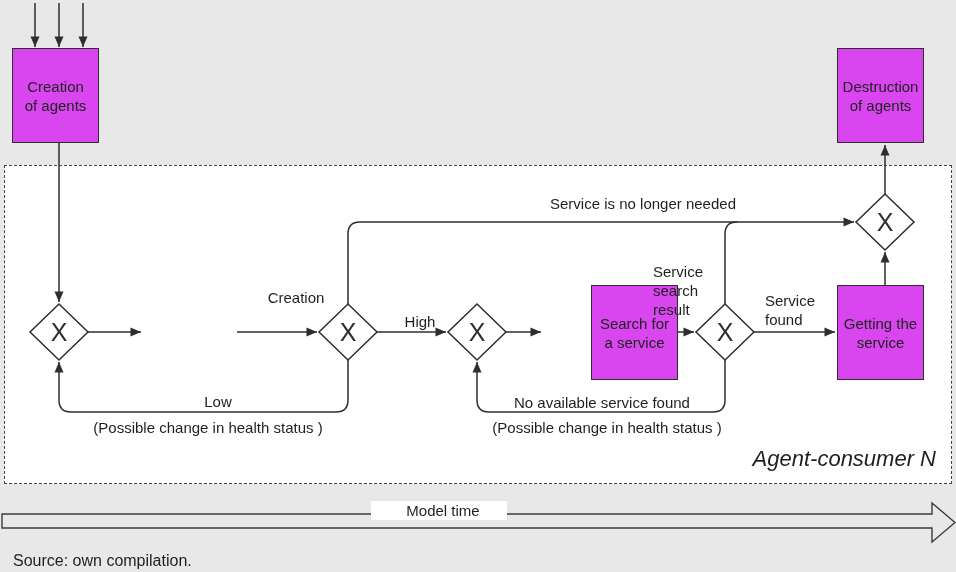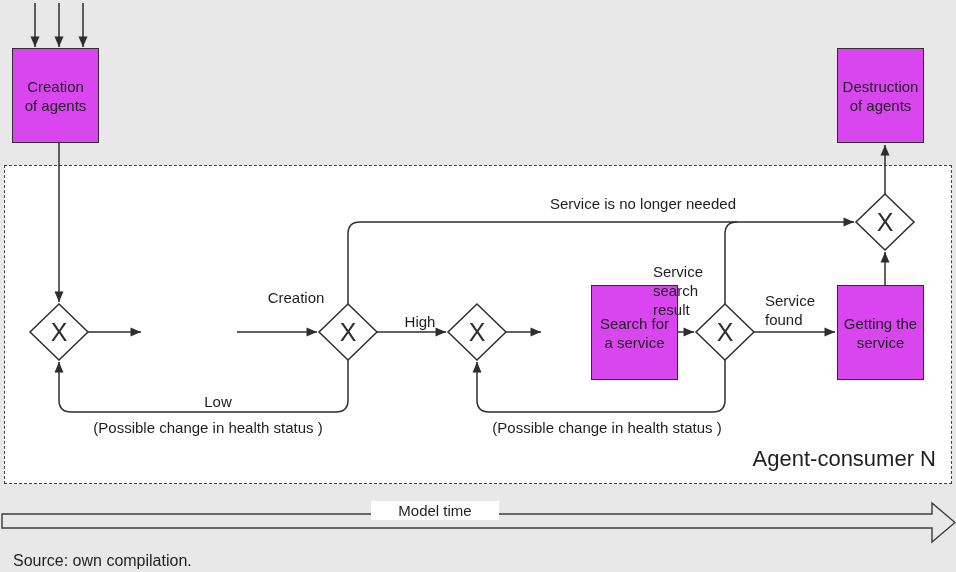--- a/index.html
+++ b/index.html
@@ -63,31 +63,33 @@
   .l-ssr      { left: 678px; top: 290px; }
   .l-sf       { left: 790px; top: 310px; }
   .l-nas      { left: 602px; top: 402px; }
   .l-pc1      { left: 208px; top: 427px; }
   .l-pc2      { left: 607px; top: 427px; }
 
   .region-label {
     position: absolute;
     right: 20px; top: 446px;
     font-size: 22px;
+    font-style: italic;
     z-index: 3;
   }
   .model-time {
     position: absolute;
     left: 371px; top: 501px;
     width: 128px; height: 19px;
     background: #ffffff;
     font-size: 15px;
     line-height: 19px;
     text-align: center;
     z-index: 3;
+    padding-left: 8px;
   }
   .source-note {
     position: absolute;
     left: 13px; top: 552px;
     font-size: 16px;
     z-index: 3;
   }
   .gw-x {
     font-family: "Liberation Sans", sans-serif;
     font-size: 25px;
@@ -175,20 +177,21 @@
 
   <div class="edge-label l-activity">Creation</div>
   <div class="edge-label l-high">High</div>
   <div class="edge-label l-low">Low</div>
   <div class="edge-label l-snln">Service is no longer needed</div>
   <div class="edge-label l-ssr">Service
 search
 result</div>
   <div class="edge-label l-sf">Service
 found</div>
+  <div class="edge-label l-nas">No available service found</div>
   <div class="edge-label l-pc1">(Possible change in health status )</div>
   <div class="edge-label l-pc2">(Possible change in health status )</div>
 
   <div class="region-label">Agent-consumer N</div>
 
   <div class="model-time">Model time</div>
 
   <div class="source-note">Source: own compilation.</div>
 
 </div>

